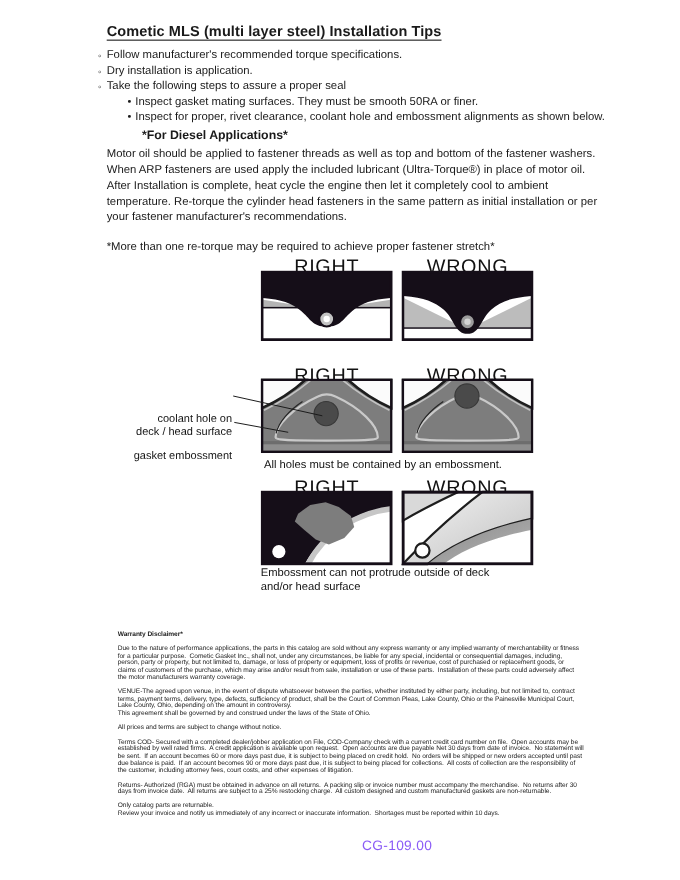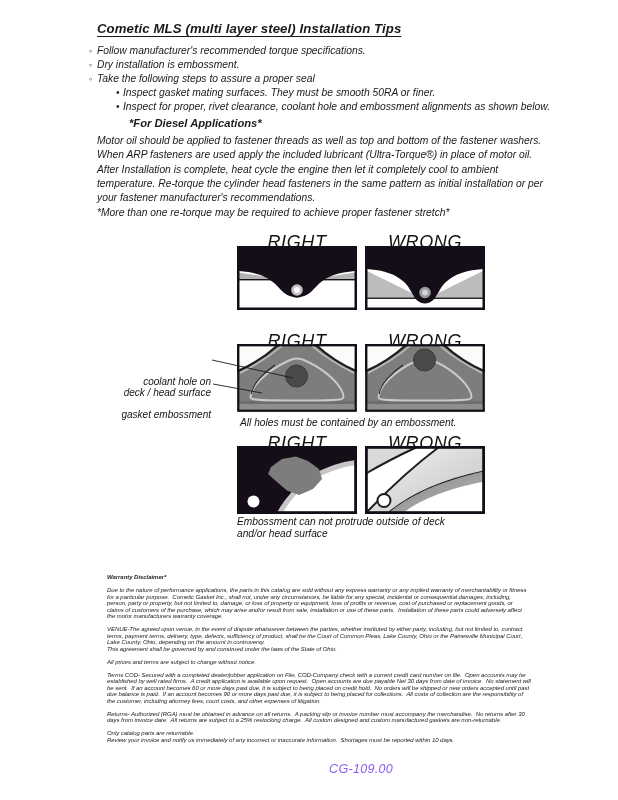--- a/index.html
+++ b/index.html
@@ -2,37 +2,37 @@
 <html style="--paper: #ffffff; --ink: #1a1a1a; --diagram-black: #150e18; --mid-gray: #7d7d7d; --light-gray: #c6c6c6;"><head>
 <meta charset="utf-8">
 <style>
   :root{
     --paper:#ffffff; --ink:#1a1a1a; --diagram-black:#150e18;
     --mid-gray:#7d7d7d; --light-gray:#c6c6c6;
   }
   *{margin:0;padding:0;box-sizing:border-box;}
   html,body{background:#fff;}
   body{font-family:"Liberation Sans", sans-serif; color:var(--ink);}
-  .page{position:relative;width:618px;height:800px;background:var(--paper);overflow:hidden;font-style:italic;}
+  .page{position:relative;width:618px;height:800px;background:var(--paper);overflow:hidden;}
 
   .title{position:absolute;left:97px;top:21px;font-size:13.2px;font-weight:bold;
          text-decoration:underline;text-underline-offset:2.5px;text-decoration-thickness:1.4px;
          letter-spacing:0.1px;}
 
   .bullets{position:absolute;left:89px;top:44px;width:480px;font-size:10.3px;line-height:14px;}
   .b-row{display:flex;}
   .b-row .marker{width:8px;flex:0 0 8px;font-size:9px;line-height:14px;}
   .b-sub{padding-left:27px;}
   .b-sub .marker{width:7px;flex:0 0 7px;font-size:10px;}
 
   .diesel-h{position:absolute;left:97px;top:117px;font-size:11.2px;font-weight:bold;margin-left:32px;}
   .para{position:absolute;left:97px;width:452px;font-size:10.3px;line-height:14px;white-space:pre-wrap;}
   .para-1{top:134px;}
   .para-2{top:163px;}
-  .note{position:absolute;left:97px;top:207px;font-size:10.3px;}
+  .note{position:absolute;left:97px;top:219px;font-size:10.3px;}
 
   .dg-header{position:absolute;width:120px;text-align:center;font-size:18px;letter-spacing:0.6px;color:#121212;}
   .hdr-r1{top:232px;} .hdr-r2{top:331px;} .hdr-r3{top:433px;}
   .col-right{left:237px;} .col-wrong{left:365px;}
 
   .panel{position:absolute;width:120px;display:block;}
   .p-r1{top:246px;height:64px;} .p-r2{top:344px;height:68px;} .p-r3{top:446px;height:68px;}
 
   .caption{position:absolute;font-size:10.2px;line-height:12px;color:#141414;}
   .cap-1{left:237px;top:315px;width:260px;}
@@ -64,21 +64,21 @@
 
   <h1 class="title">Cometic MLS (multi layer steel) Installation Tips</h1>
 
   <div class="bullets">
     <div class="b-row">
       <span class="marker">◦</span>
       <span>Follow manufacturer's recommended torque specifications.</span>
     </div>
     <div class="b-row">
       <span class="marker">◦</span>
-      <span>Dry installation is embossment.</span>
+      <span>Dry installation is application.</span>
     </div>
     <div class="b-row">
       <span class="marker">◦</span>
       <span>Take the following steps to assure a proper seal</span>
     </div>
     <div class="b-row b-sub">
       <span class="marker">•</span>
       <span>Inspect gasket mating surfaces.  They must be smooth 50RA or finer.</span>
     </div>
     <div class="b-row b-sub">

